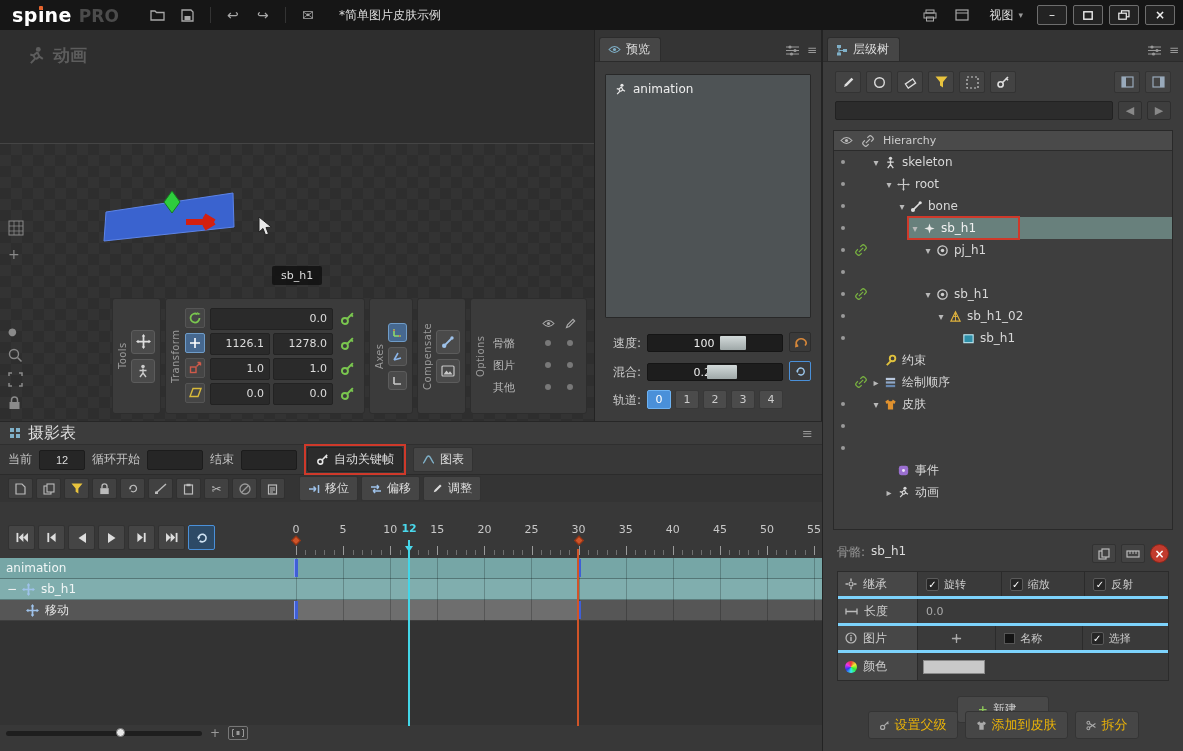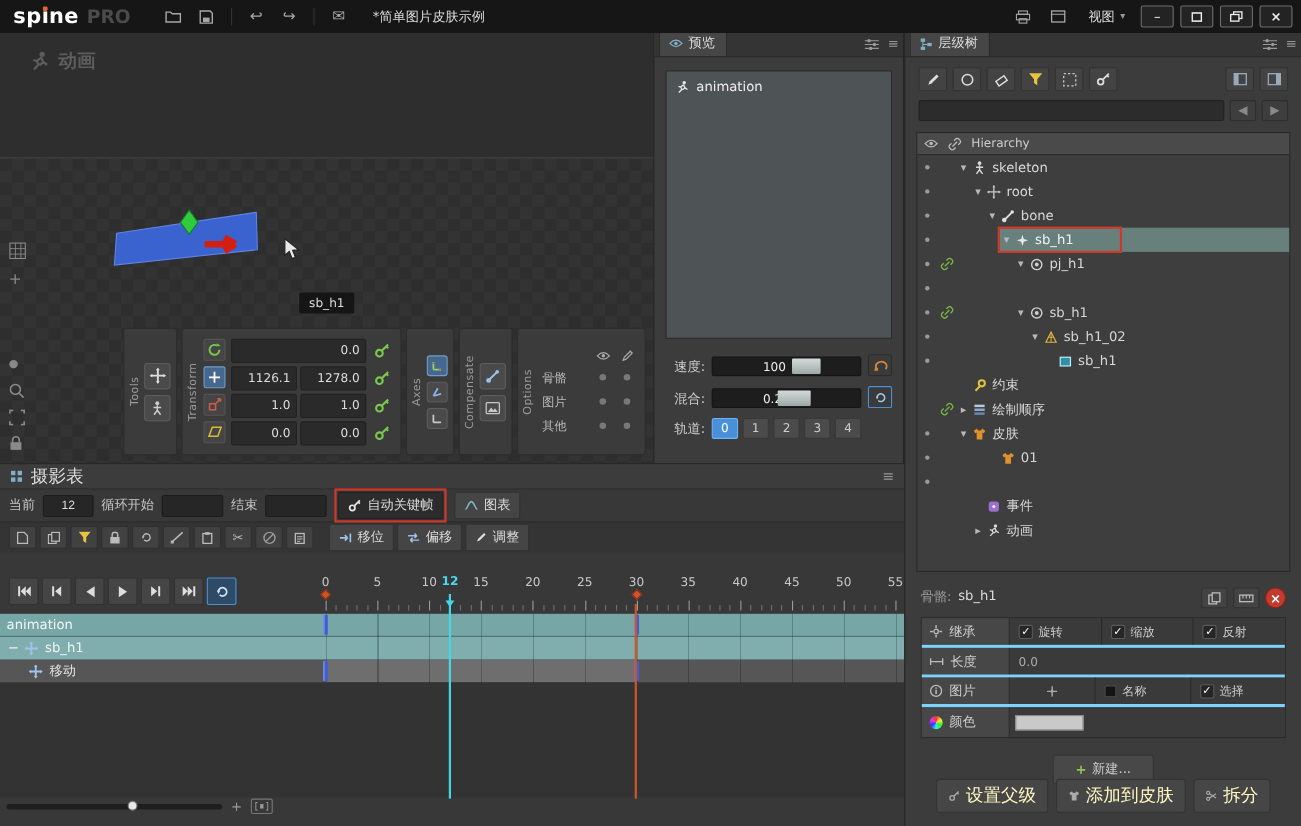--- a/index.html
+++ b/index.html
@@ -49,21 +49,21 @@
 .tp-val.wide{grid-column:span 2}
 .tp-key{display:flex;align-items:center;justify-content:center}
 .opt-table{display:flex;flex-direction:column;justify-content:center;padding:0 2px}
 .opt-head{display:grid;grid-template-columns:48px 22px 22px;height:18px;align-items:center}
 .opt-row{display:grid;grid-template-columns:48px 22px 22px;height:22px;align-items:center}
 .opt-label{color:#bbb;font-size:11px;padding-left:4px}
 .opt-dot{width:6px;height:6px;border-radius:50%;background:#787878;justify-self:center}
 .opt-ico{justify-self:center}
 
 
-.tabstrip{height:22px;background:#343434;border-bottom:1px solid #2b2b2b;display:flex;align-items:flex-end;padding:0 4px}
+.tabstrip{height:32px;background:#343434;border-bottom:1px solid #2b2b2b;display:flex;align-items:flex-end;padding:0 4px}
 .tab{display:flex;align-items:center;gap:5px;background:#464646;border:1px solid #2c2c2c;border-bottom:none;border-radius:3px 3px 0 0;padding:3px 10px 3px 8px;color:#ddd;font-size:12px}
 .strip-icons{margin-left:auto;display:flex;align-items:center;gap:8px;padding-bottom:4px;color:#999}
 
 
 .pv-panel{position:absolute;left:595px;top:30px;width:227px;height:391px;background:#3c3c3c;border-right:1px solid #232323}
 .anim-list{margin:12px 10px 0;height:244px;background:#4e5355;border:1px solid #282828;border-radius:1px}
 .anim-item{display:flex;align-items:center;gap:6px;padding:7px 8px;color:#eee;font-size:12px}
 .pv-row{display:flex;align-items:flex-end;gap:6px;margin:9px 10px 0}
 .pv-label{width:36px;text-align:right;color:#ccc;font-size:12px;flex:none}
 .slider{position:relative;flex:1;height:18px;background:#1d1d1d;border:1px solid #151515;border-radius:2px}
@@ -110,21 +110,21 @@
 .pr-label{background:#474747;display:flex;align-items:center;gap:6px;padding-left:7px;color:#ccc;font-size:12px;border-right:1px solid #2b2b2b}
 .pr-val{background:#3a3a3a;display:flex;align-items:stretch}
 .pr-cell{flex:1;display:flex;align-items:center;gap:5px;padding-left:8px;border-right:1px solid #2b2b2b;font-size:11px;color:#ccc}
 .pr-cell:last-child{border-right:none}
 .cb{width:13px;height:13px;background:#262626;border:1px solid #5a5a5a;border-radius:2px;display:inline-flex;align-items:center;justify-content:center;color:#fff;font-size:10px;flex:none}
 .swatch{width:62px;height:14px;background:#c9c9c9;border:1px solid #8a8a8a;margin-left:5px;align-self:center}
 .new-row{text-align:center;margin-top:15px}
 .new-btn{display:inline-flex;align-items:center;gap:5px;background:#484848;border:1px solid #353535;border-radius:3px;color:#ccc;padding:4px 20px;font-size:12px}
 .plus{color:#8dc659;font-weight:bold}
 .bottom-btns{position:absolute;left:0;right:0;bottom:12px;display:flex;justify-content:center;gap:7px}
-.bb{display:inline-flex;align-items:center;gap:5px;background:#464646;border:1px solid #343434;border-radius:3px;color:#fef9c3;padding:4px 10px;font-size:16px}
+.bb{display:inline-flex;align-items:center;gap:5px;background:#464646;border:1px solid #343434;border-radius:3px;color:#eab308;padding:4px 10px;font-size:13px}
 
 
 .ds{position:absolute;left:0;top:421px;width:822px;height:330px;background:#383838;border-top:1px solid #272727;overflow:hidden}
 .ds-header{height:22px;display:flex;align-items:center;gap:7px;padding:0 9px;background:#3c3c3c}
 .ds-title{color:#ddd;font-size:16px}
 .ds-menu{margin-left:auto;color:#999;font-size:13px}
 .ds-controls{height:30px;display:flex;align-items:center;gap:7px;padding:0 8px;border-top:1px solid #2f2f2f}
 .ds-label{color:#c4c4c4;font-size:12px}
 .ds-input{height:20px;background:#262626;border:1px solid #1c1c1c;border-radius:2px;color:#ddd;font-size:11px;text-align:center;outline:none}
 .annot{border:2px solid #cf392a;padding:1px;display:inline-flex}
@@ -851,33 +851,20 @@
                   <span class="t-label">皮肤</span>
                 </span>
               </span>
             </span>
           </div>
           <div class="tree-row">
             <span class="gcell">
               <span class="gdot"></span>
             </span>
             <span class="gcell"></span>
-            <span class="row-main" style="padding-left:26px">
-              <span class="row-rest">
-                <span class="lgroup">
-                  <span class="t-arrow"></span>
-                  <span class="t-icon">
-                    <svg viewBox="0 0 14 14">
-                      <path d="M4.6 1.6 L1.4 3.8 L2.8 6.4 L4.2 5.6 L4.2 12.4 L9.8 12.4 L9.8 5.6 L11.2 6.4 L12.6 3.8 L9.4 1.6 C9.4 2.8 8.4 3.6 7 3.6 C5.6 3.6 4.6 2.8 4.6 1.6 Z" fill="#e0912e"></path>
-                    </svg>
-                  </span>
-                  <span class="t-label">01</span>
-                </span>
-              </span>
-            </span>
           </div>
           <div class="tree-row">
             <span class="gcell">
               <span class="gdot"></span>
             </span>
             <span class="gcell"></span>
           </div>
           <div class="tree-row">
             <span class="gcell"></span>
             <span class="gcell"></span>

